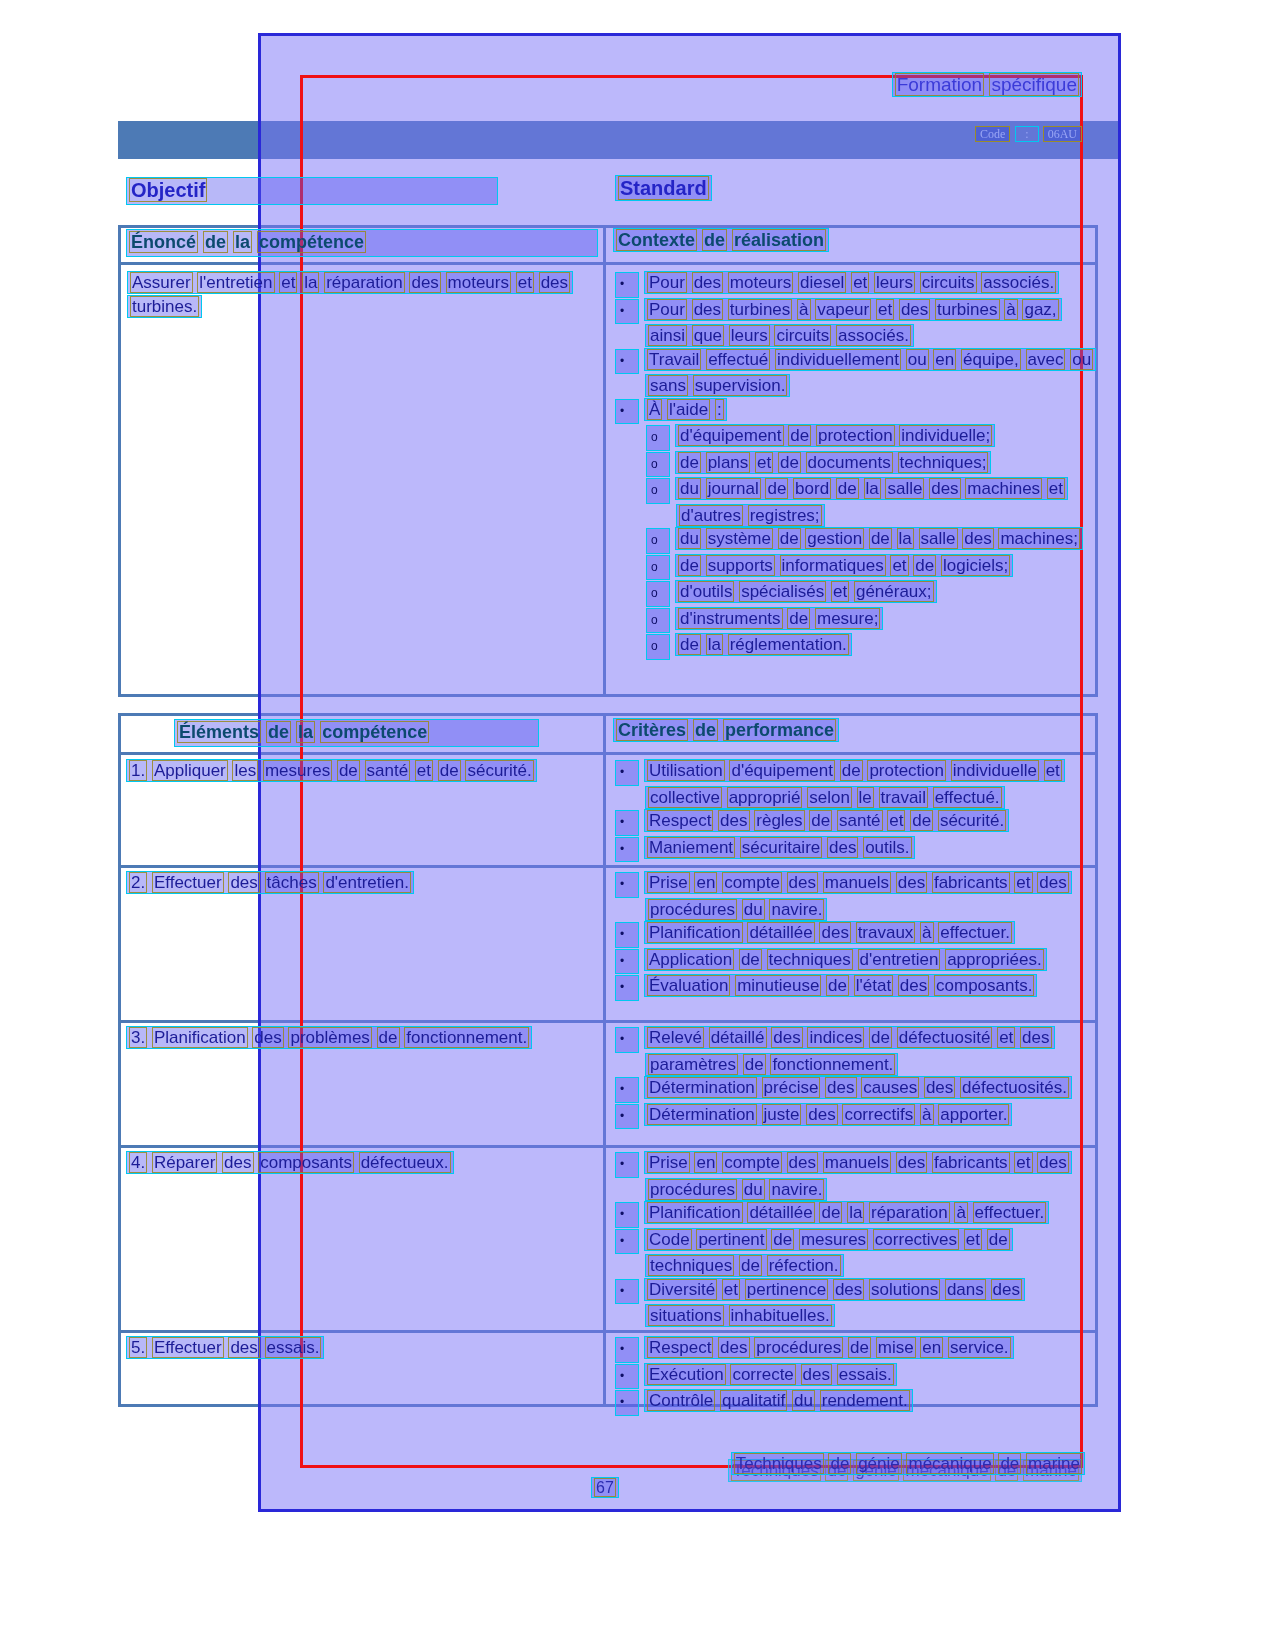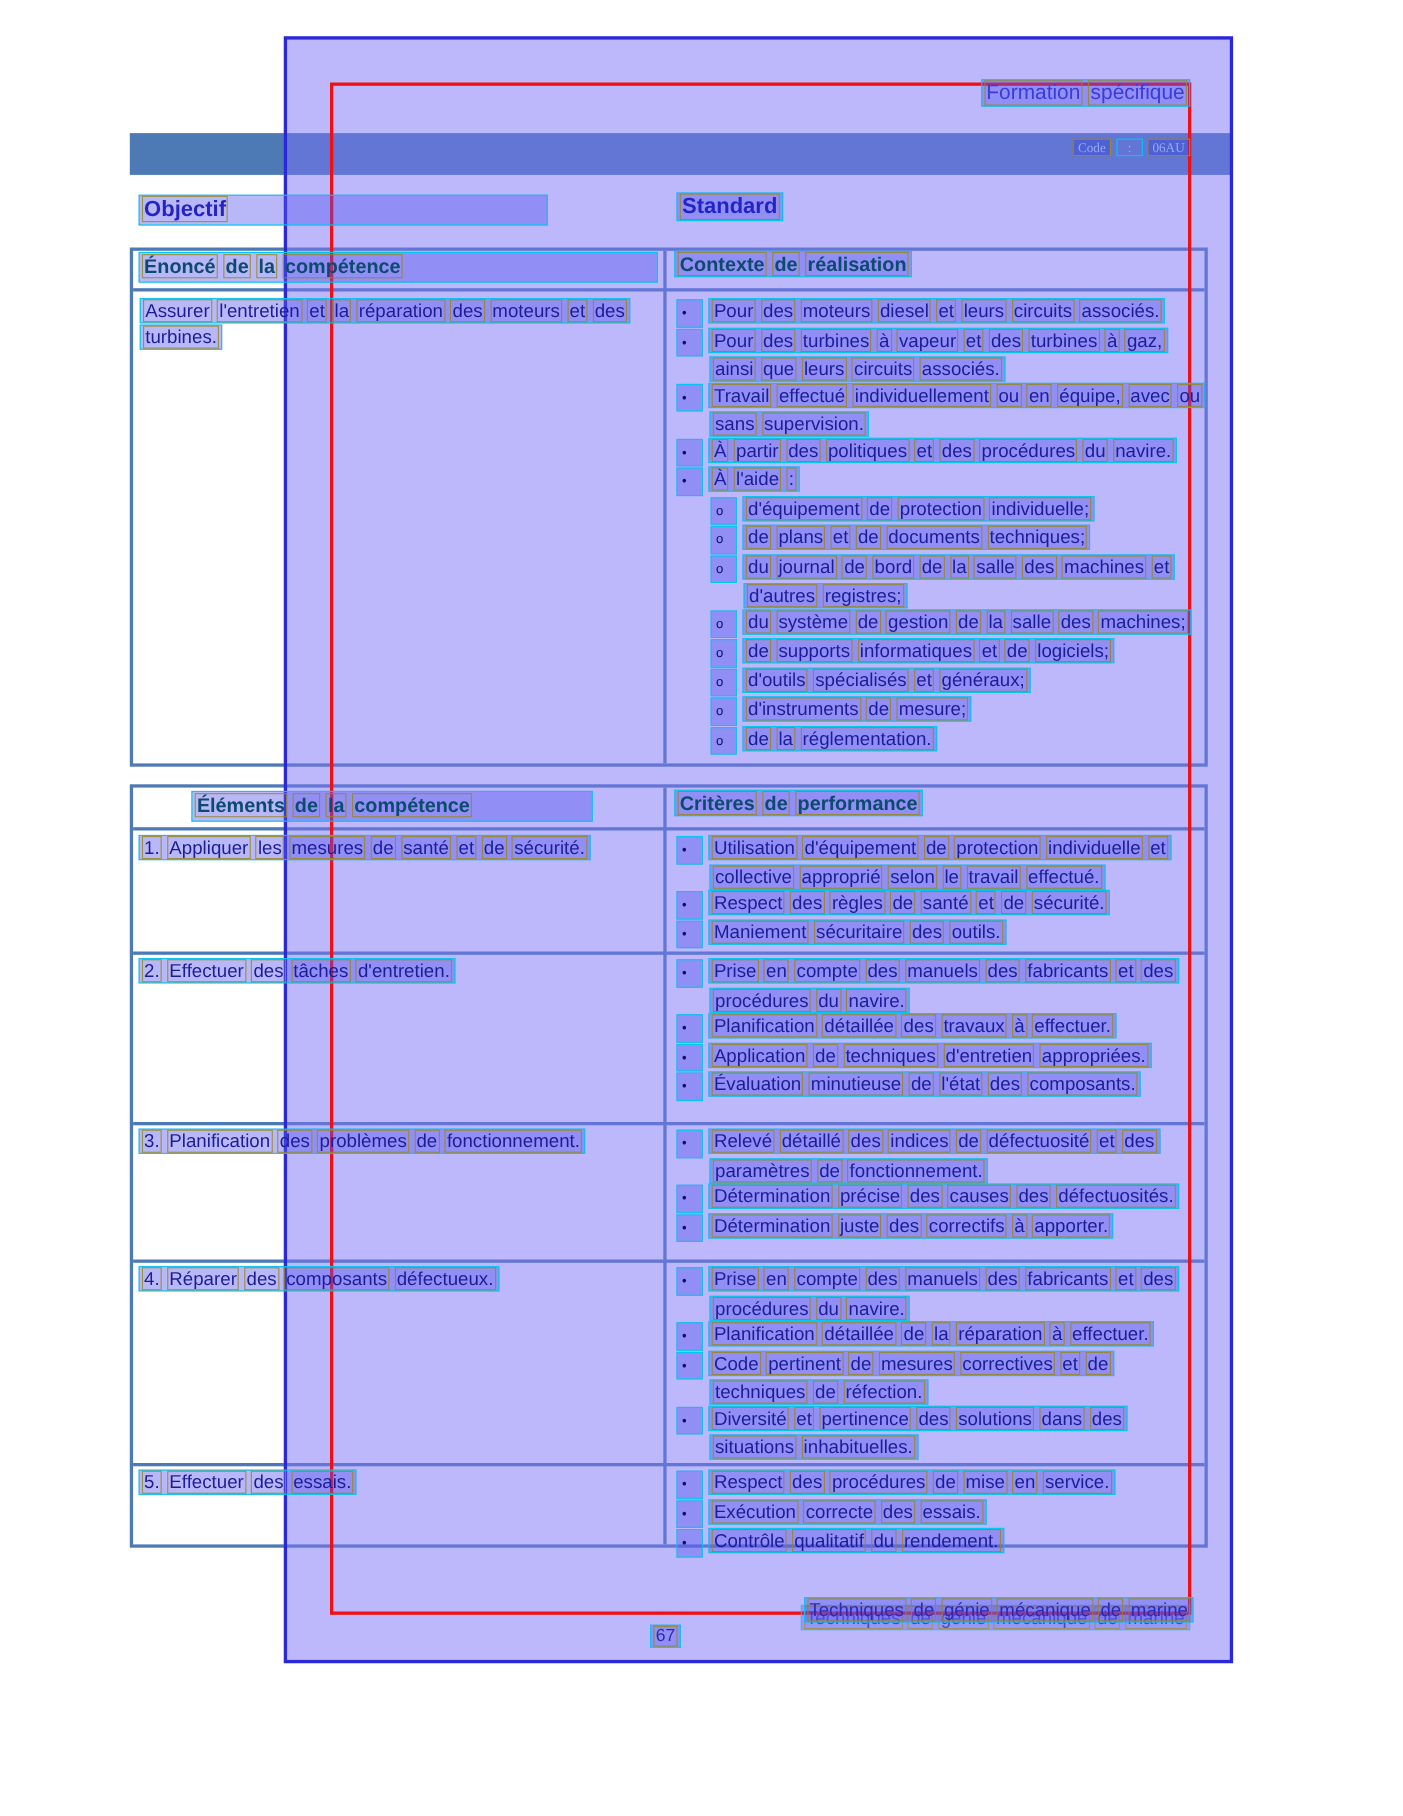--- a/index.html
+++ b/index.html
@@ -134,23 +134,20 @@
         </li>
 
         <li class="lv1">
           <span class="mk">•</span><span class="hl"><i class="w">Pour</i> <i class="w">des</i> <i class="w">turbines</i> <i class="w">à</i> <i class="w">vapeur</i> <i class="w">et</i> <i class="w">des</i> <i class="w">turbines</i> <i class="w">à</i> <i class="w">gaz,</i> <i class="w">ainsi</i> <i class="w">que</i> <i class="w">leurs</i> <i class="w">circuits</i> <i class="w">associés.</i></span>
         </li>
 
         <li class="lv1">
           <span class="mk">•</span><span class="hl"><i class="w">Travail</i> <i class="w">effectué</i> <i class="w">individuellement</i> <i class="w">ou</i> <i class="w">en</i> <i class="w">équipe,</i> <i class="w">avec</i> <i class="w">ou</i> <i class="w">sans</i> <i class="w">supervision.</i></span>
         </li>
 
-        <li class="lv1">
-          <span class="mk">•</span><span class="hl"><i class="w">À</i> <i class="w">partir</i> <i class="w">des</i> <i class="w">politiques</i> <i class="w">et</i> <i class="w">des</i> <i class="w">procédures</i> <i class="w">du</i> <i class="w">navire.</i></span>
-        </li>
 
         <li class="lv1">
           <span class="mk">•</span><span class="hl"><i class="w">À</i> <i class="w">l'aide</i> <i class="w">:</i></span>
         </li>
 
         <li class="lv2">
           <span class="mk">o</span><span class="hl"><i class="w">d'équipement</i> <i class="w">de</i> <i class="w">protection</i> <i class="w">individuelle;</i></span>
         </li>
 
         <li class="lv2">

